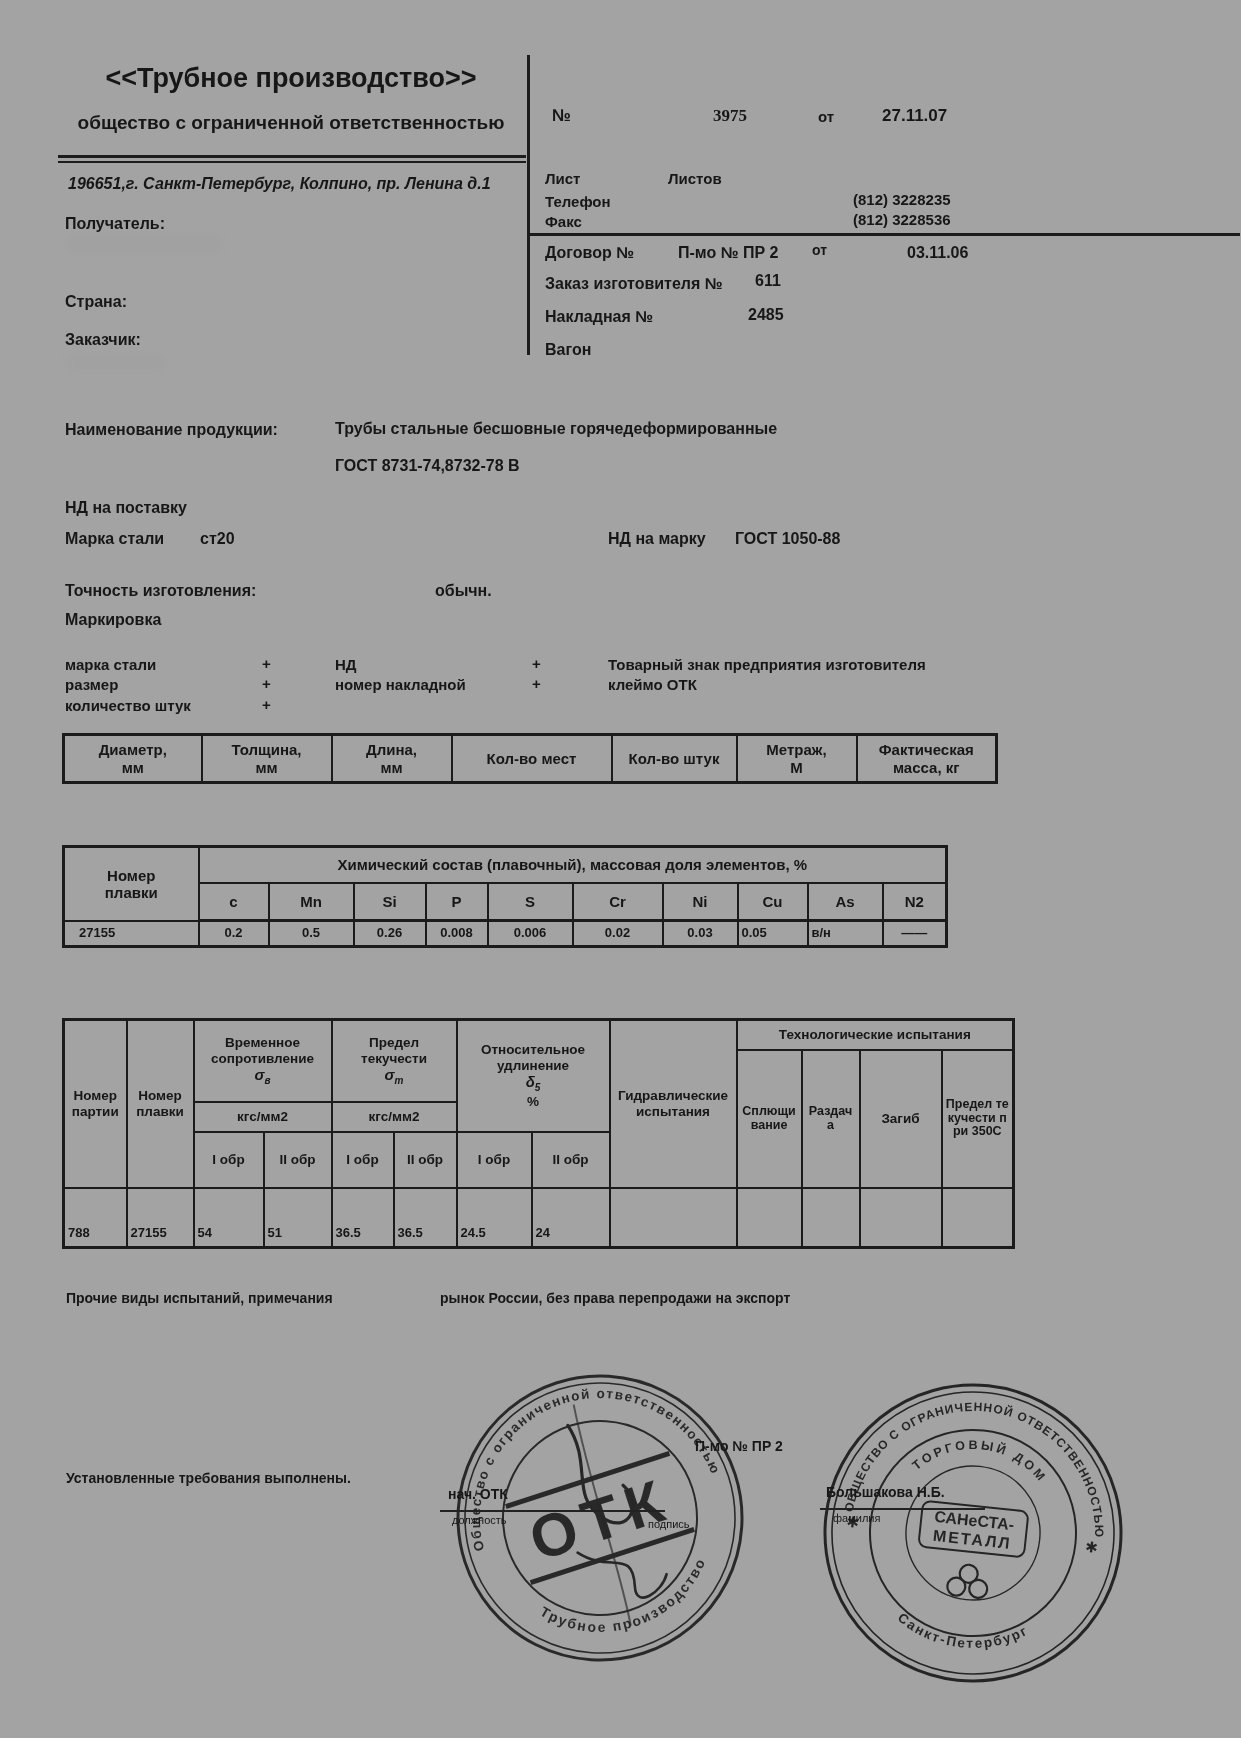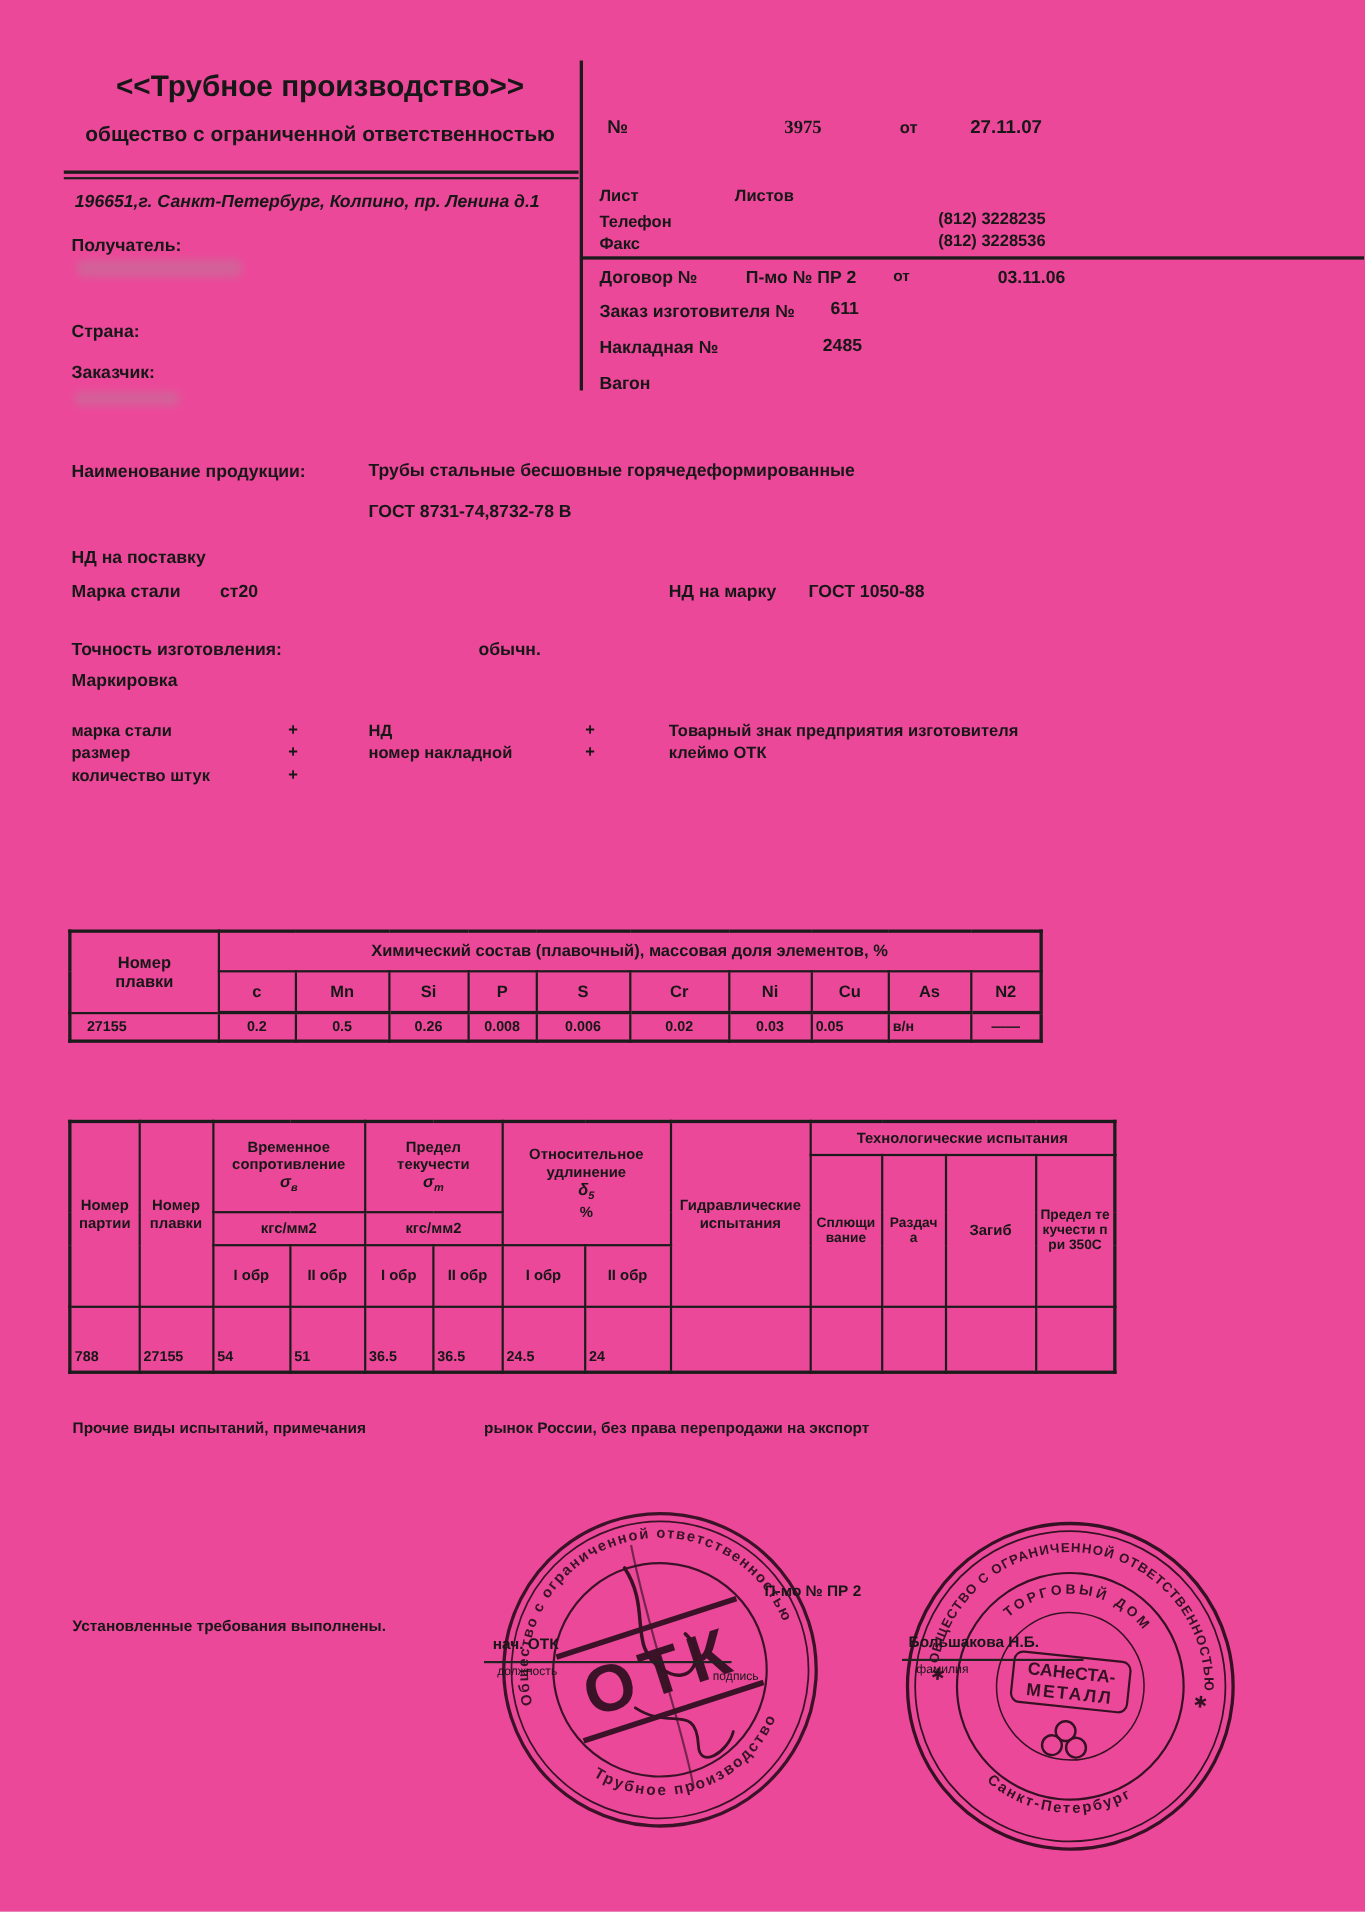--- a/index.html
+++ b/index.html
@@ -1,16 +1,16 @@
 <!DOCTYPE html>
 <html><head>
 <meta charset="utf-8">
 <style>
   html,body{margin:0;padding:0;background:#e8e8e8;}
-  .page{position:relative;width:1241px;height:1738px;background:#ec4899;margin:0 auto;
+  .page{position:relative;width:1241px;height:1738px;background:#a3a3a3;margin:0 auto;
         font-family:"Liberation Sans",sans-serif;color:#151515;overflow:hidden;}
   .t{position:absolute;font-weight:700;color:#171717;line-height:1.2;white-space:nowrap;}
   .w400{font-weight:400;}
   .it{font-style:italic;}
   .ctr{text-align:center;}
   .pre{white-space:pre-line;}
   .s11{font-size:11px;} .s14{font-size:14px;} .s15{font-size:15px;}
   .s16{font-size:16px;} .s17{font-size:17px;} .s19{font-size:19px;} .s27{font-size:27px;}
   .s30{font-size:30px;letter-spacing:1px;}
   .hline{position:absolute;background:#1c1c1c;}
@@ -104,20 +104,34 @@
     <colgroup>
         <col style="width:138px">
         <col style="width:130px">
         <col style="width:120px">
         <col style="width:160px">
         <col style="width:125px">
         <col style="width:120px">
         <col style="width:140px">
       </colgroup>
     <tbody>
+        <tr style="height:48px;">
+      <td class="h pre">Диаметр,
+мм</td>
+      <td class="h pre">Толщина,
+мм</td>
+      <td class="h pre">Длина,
+мм</td>
+      <td class="h pre">Кол-во мест</td>
+      <td class="h pre">Кол-во штук</td>
+      <td class="h pre">Метраж,
+М</td>
+      <td class="h pre">Фактическая
+масса, кг</td>
+    </tr>
   </tbody>
     </table>
 
   <table class="doc t2" style="left:62px;top:845px;width:883px;">
     <colgroup>
         <col style="width:135px">
         <col style="width:70px">
         <col style="width:85px">
         <col style="width:72px">
         <col style="width:62px">

